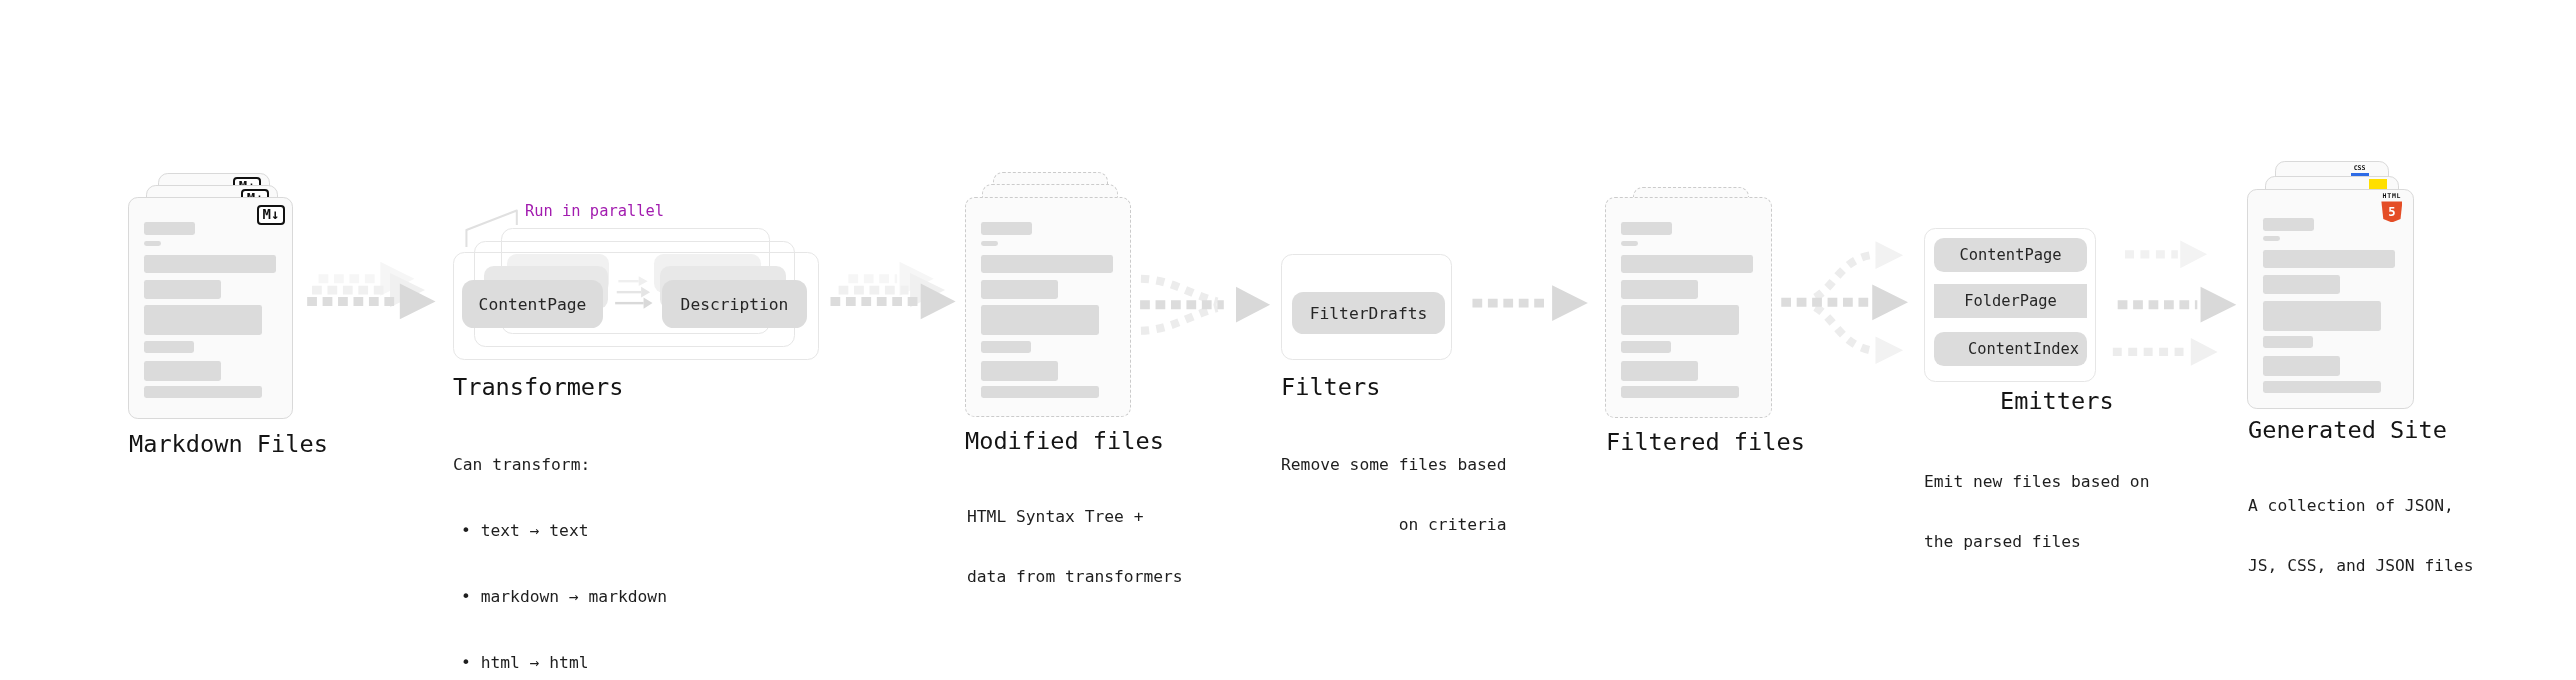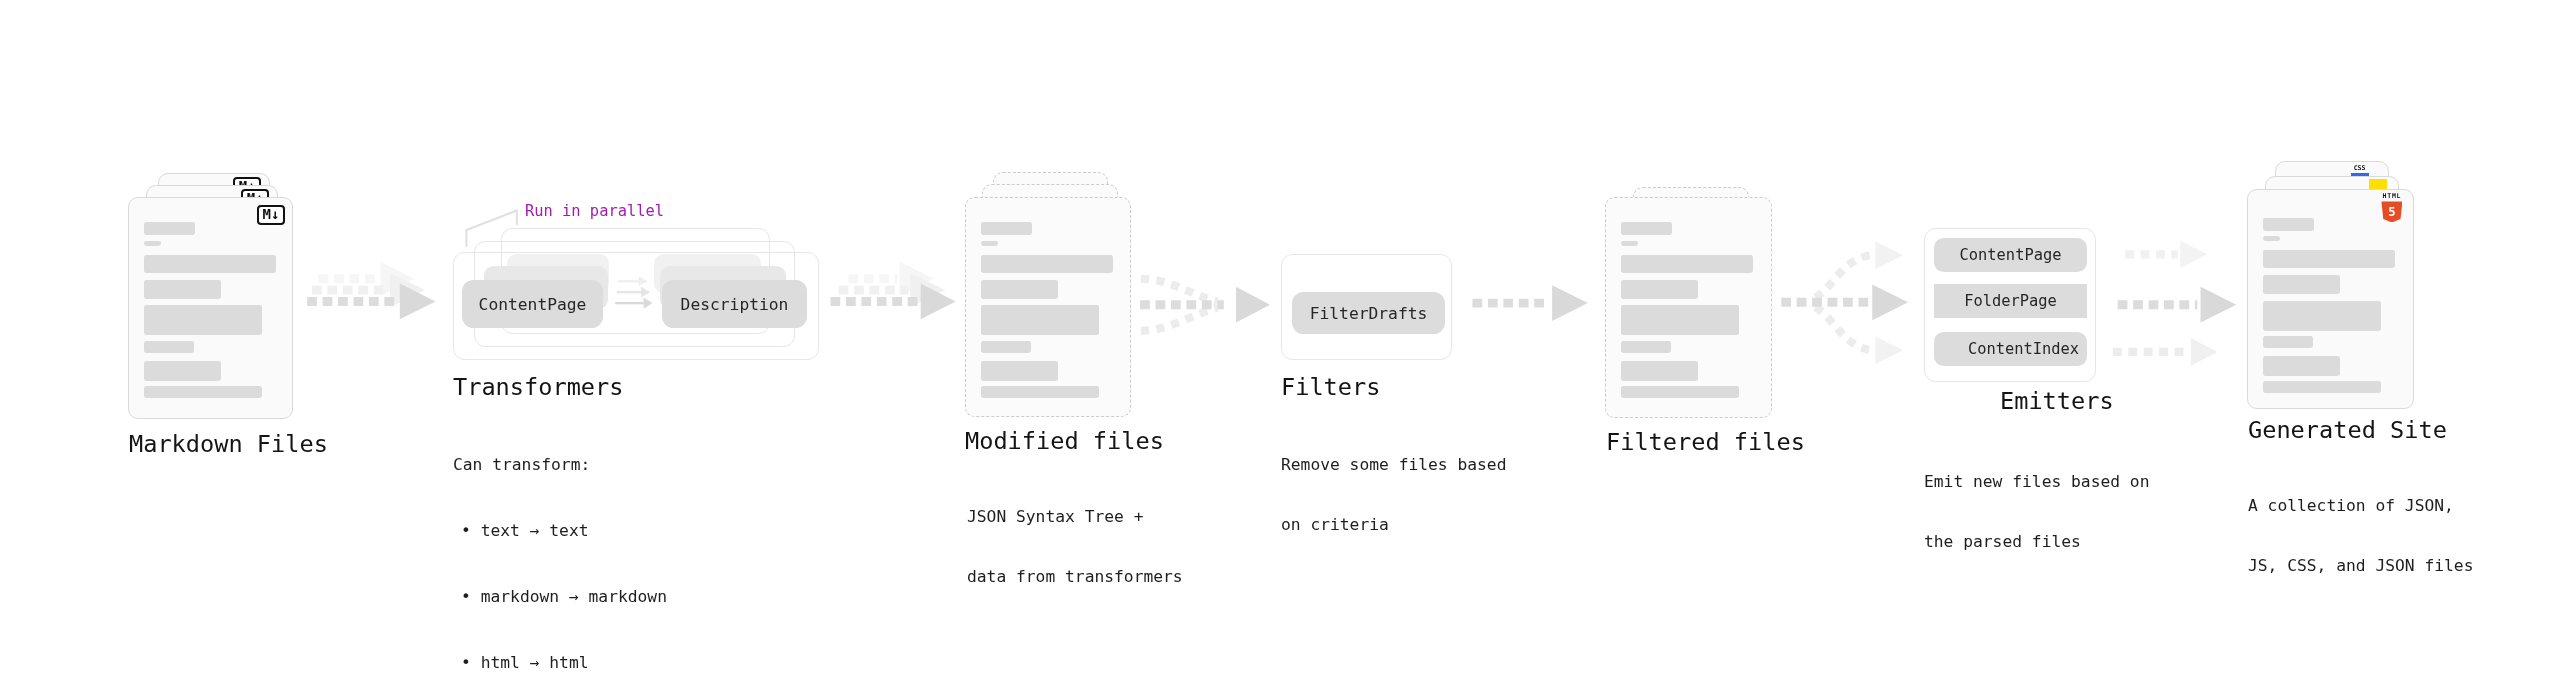--- a/index.html
+++ b/index.html
@@ -156,30 +156,30 @@
       <div class="bar" style="left:15.4px;top:43px;width:17px;height:4.9px"></div>
       <div class="bar" style="left:15.4px;top:57px;width:132px;height:18px"></div>
       <div class="bar" style="left:15.4px;top:82px;width:77px;height:18.7px"></div>
       <div class="bar" style="left:15.4px;top:107px;width:118px;height:30px"></div>
       <div class="bar" style="left:15.4px;top:143px;width:50px;height:12.2px"></div>
       <div class="bar" style="left:15.4px;top:163px;width:77px;height:19.5px"></div>
       <div class="bar" style="left:15.4px;top:188px;width:118px;height:12.2px"></div>
     </div>
     <div class="stage-label" style="left:965px;top:429px;">Modified files</div>
     <div class="stage-desc" style="left:967px;top:466px;">
-      <div class="desc-line">JSON Syntax Tree +</div>
+      <div class="desc-line">HTML Syntax Tree +</div>
       <div class="desc-line">data from transformers</div>
     </div>
   </div>
 
   <div class="stage">
     <div class="obox" style="left:1281px;top:254px;width:171px;height:106px;"></div>
     <div class="pill" style="left:1292px;top:292px;width:153px;height:42px;">FilterDrafts</div>
     <div class="stage-label" style="left:1281px;top:375px;">Filters</div>
-    <div class="stage-desc" style="left:1281px;top:414px;">
+    <div class="stage-desc" style="left:1281px;top:414px;text-align:right;">
       <div class="desc-line">Remove some files based</div>
       <div class="desc-line">on criteria</div>
     </div>
   </div>
 
   <div class="stage">
     <div class="doc doc--dashed" style="left:1633px;top:187px;width:116px;height:34px;"></div>
     <div class="doc doc--dashed" style="left:1605px;top:197px;width:167px;height:221px;">
       <div class="bar" style="left:15.4px;top:24.4px;width:51px;height:13px"></div>
       <div class="bar" style="left:15.4px;top:43px;width:17px;height:4.9px"></div>

